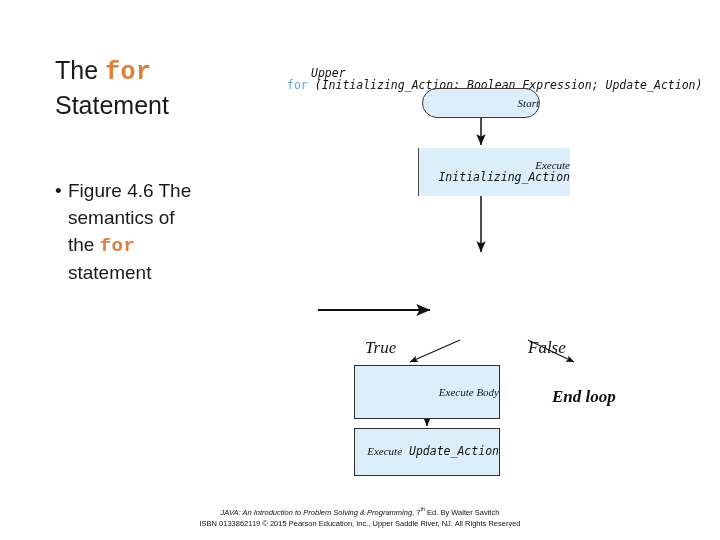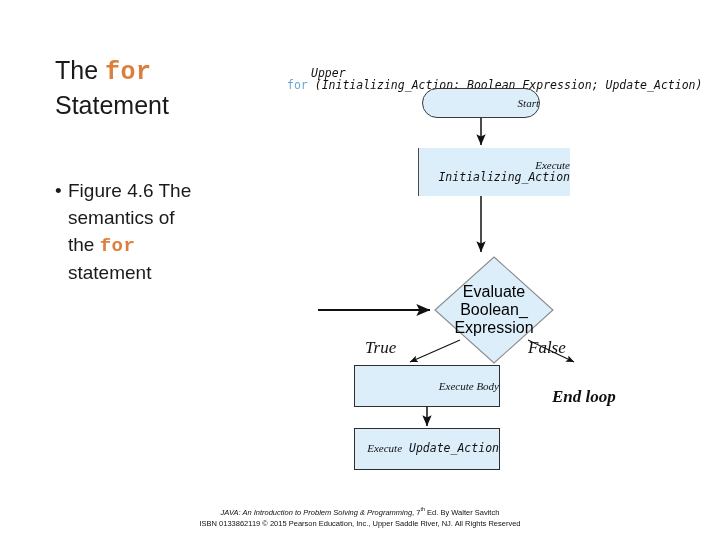--- a/index.html
+++ b/index.html
@@ -153,26 +153,26 @@
     left: 0; top: 0;
     width: 122px; height: 110px;
     display: flex;
     flex-direction: column;
     align-items: center;
     justify-content: center;
     text-align: center;
   }
   #node-body {
     left: 72px; top: 325px;
-    width: 146px; height: 42px;
+    width: 146px; height: 54px;
     border: 1.3px solid #2d2d2d;
   }
   #node-update {
     left: 72px; top: 388px;
-    width: 146px; height: 42px;
+    width: 146px; height: 48px;
     border: 1.3px solid #2d2d2d;
   }
 
   .edge-label {
     position: absolute;
     font-family: "Liberation Serif", serif;
     font-style: italic;
     font-size: 17px;
     color: #111;
     white-space: nowrap;
@@ -254,30 +254,20 @@
 
   <div class="node" id="node-start">
     <div class="lbl-serif">Start</div>
   </div>
 
   <div class="node" id="node-init">
     <div class="lbl-serif">Execute</div>
     <div class="lbl-mono">Initializing_Action</div>
   </div>
 
-  <div id="node-decision-wrap">
-    <svg width="122" height="110" viewBox="0 0 122 110">
-      <polygon points="61,2 120,55 61,108 2,55" fill="#ddeefb" stroke="#8a8a8a" stroke-width="1.1"></polygon>
-    </svg>
-    <div id="node-decision-text">
-      <div class="lbl-serif">Evaluate</div>
-      <div class="lbl-mono">Boolean_</div>
-      <div class="lbl-mono">Expression</div>
-    </div>
-  </div>
 
   <div class="node" id="node-body">
     <div class="lbl-serif">Execute Body</div>
   </div>
 
   <div class="node" id="node-update">
     <div class="lbl-mono"><span class="lbl-serif">Execute</span> <span>Update_Action</span></div>
   </div>
 
   <div class="edge-label" id="label-true">True</div>

